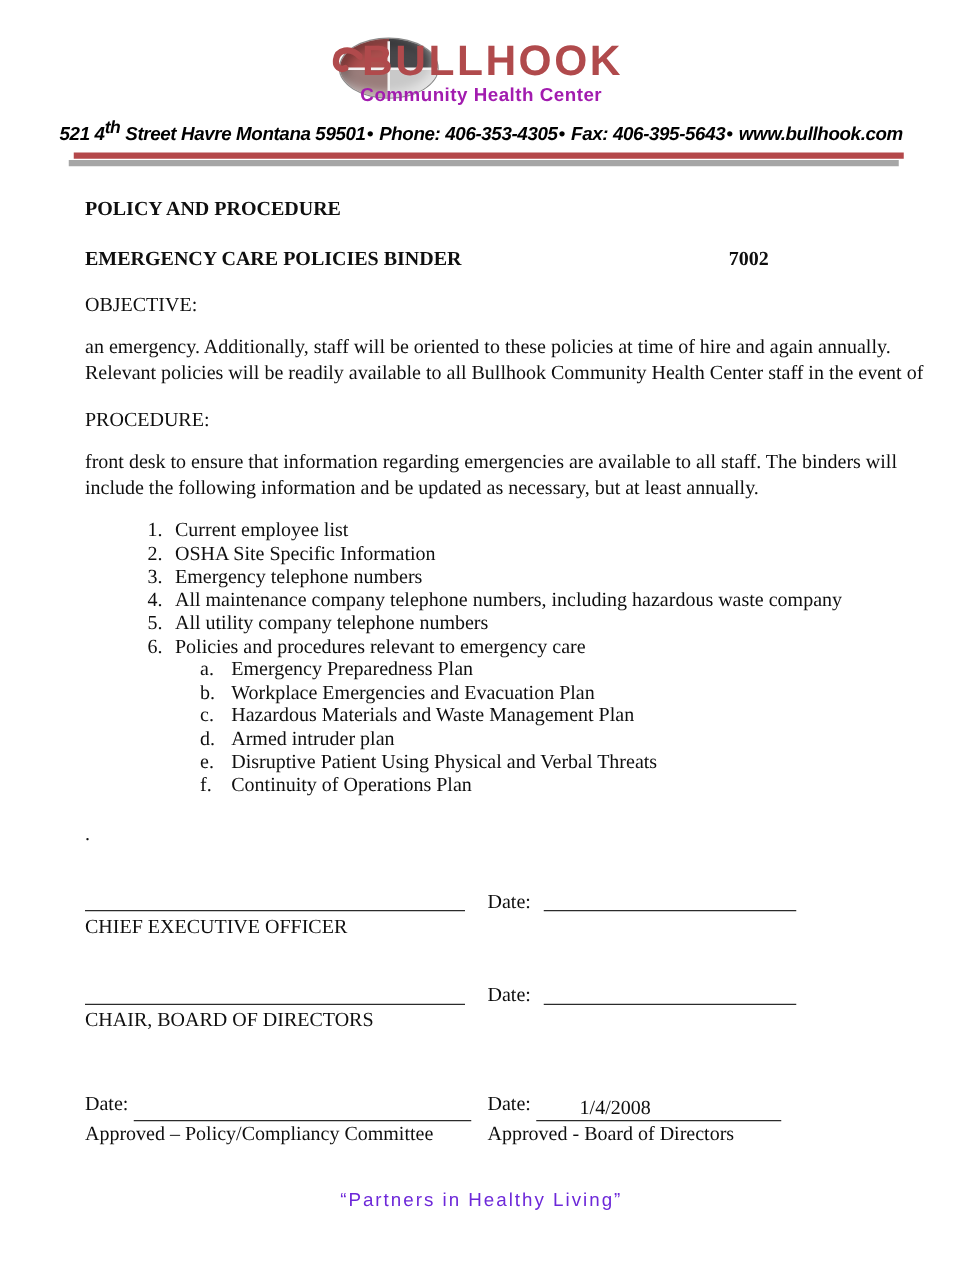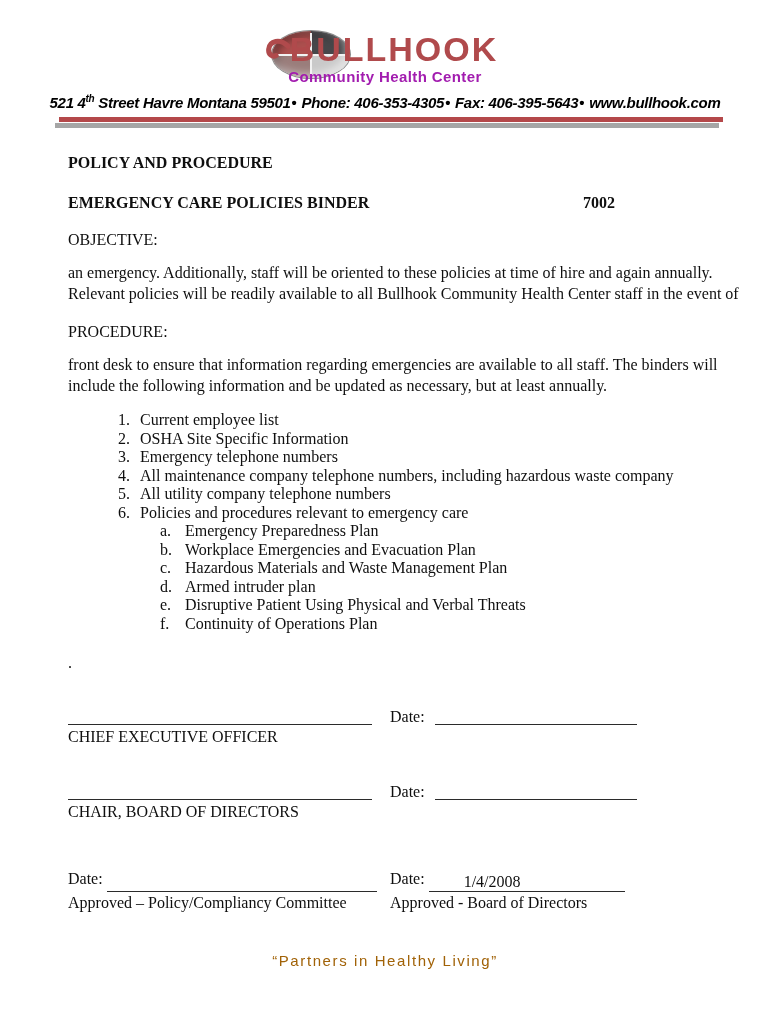--- a/index.html
+++ b/index.html
@@ -37,21 +37,21 @@
     font-family:"Liberation Sans", sans-serif; font-weight:bold;
     font-size:15px; letter-spacing:.4px; color:#a21caf;
   }
 
   
   .address {
     margin-top:8px; text-align:center; white-space:nowrap;
     font-family:"Liberation Sans", sans-serif; font-style:italic; font-weight:bold;
     font-size:15px; letter-spacing:-0.3px; color:#000;
   }
-  .address sup { font-size:10px;margin-top:46px; }
+  .address sup { font-size:14px;margin-top:46px; }
   .address .blt { font-style:normal; padding:0 1px; }
   .rule-red  { margin:6px 0 0 59px; width:664px; height:5px; background:#b4484a; }
   .rule-gray { margin:1px 0 0 55px; width:664px; height:5px; background:#a6a6a6; }
 
   
   .content { padding:0 68px; }
   .h-bold { font-weight:bold; font-size:16px; }
   .section-heading { margin-top:26px; }
   .title-row { margin-top:22px; display:flex; }
   .policy-number { margin-left:auto; padding-right:87px; font-weight:bold; }
@@ -79,21 +79,21 @@
   .app-col-right { }
   .app-line-left { width:270px; margin-left:4px; }
   .app-line-right { width:196px; margin-left:4px; }
   .app-date-value { display:inline-block; padding-left:35px; }
   .app-caption { margin-top:2px; }
 
   
   .footer {
     position:absolute; left:0; right:0; top:952px; text-align:center;
     font-family:"Liberation Sans", sans-serif; font-size:15px;
-    color:#a16207; letter-spacing:1.6px;
+    color:#6d28d9; letter-spacing:1.6px;
   }
 </style>
 </head>
 <body>
 
 <div>
 
   <div class="logo-wrap">
     <div class="globe"></div>
     <div class="brand-name">

